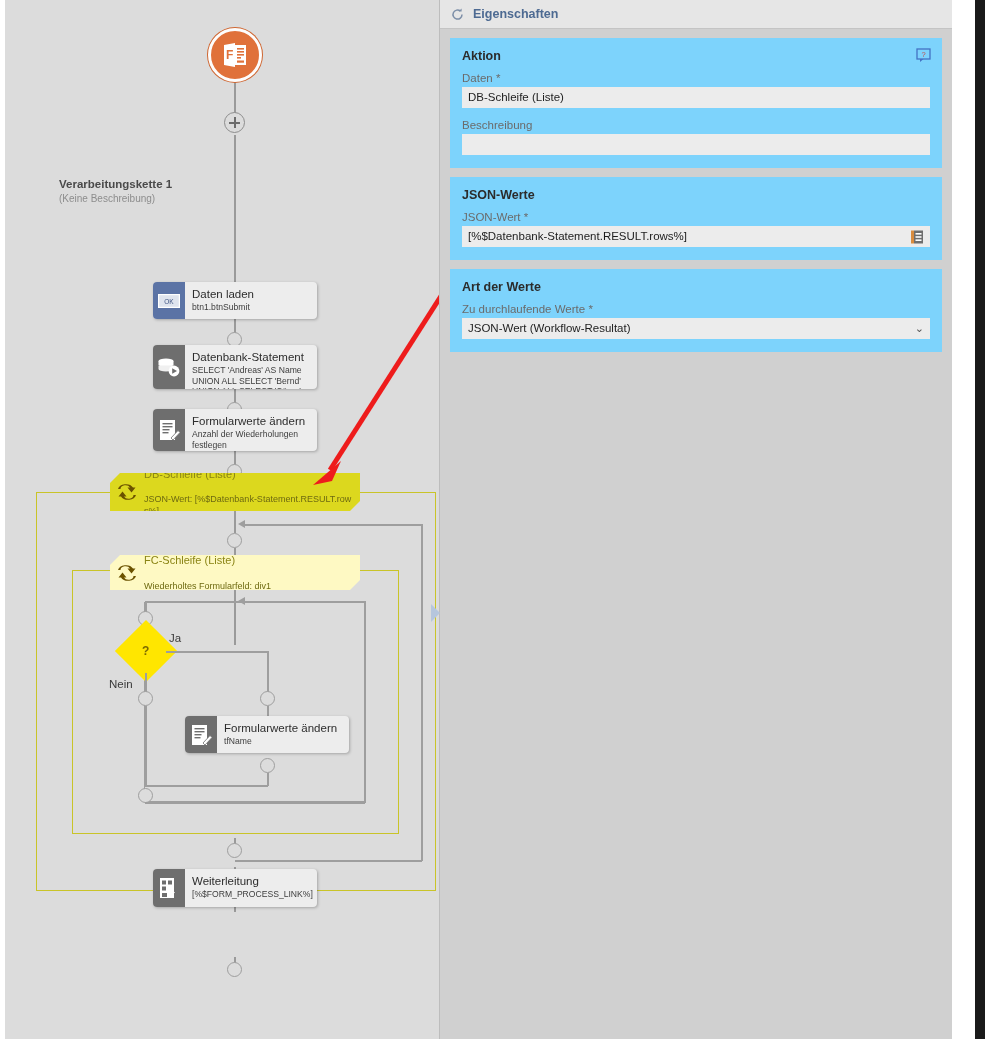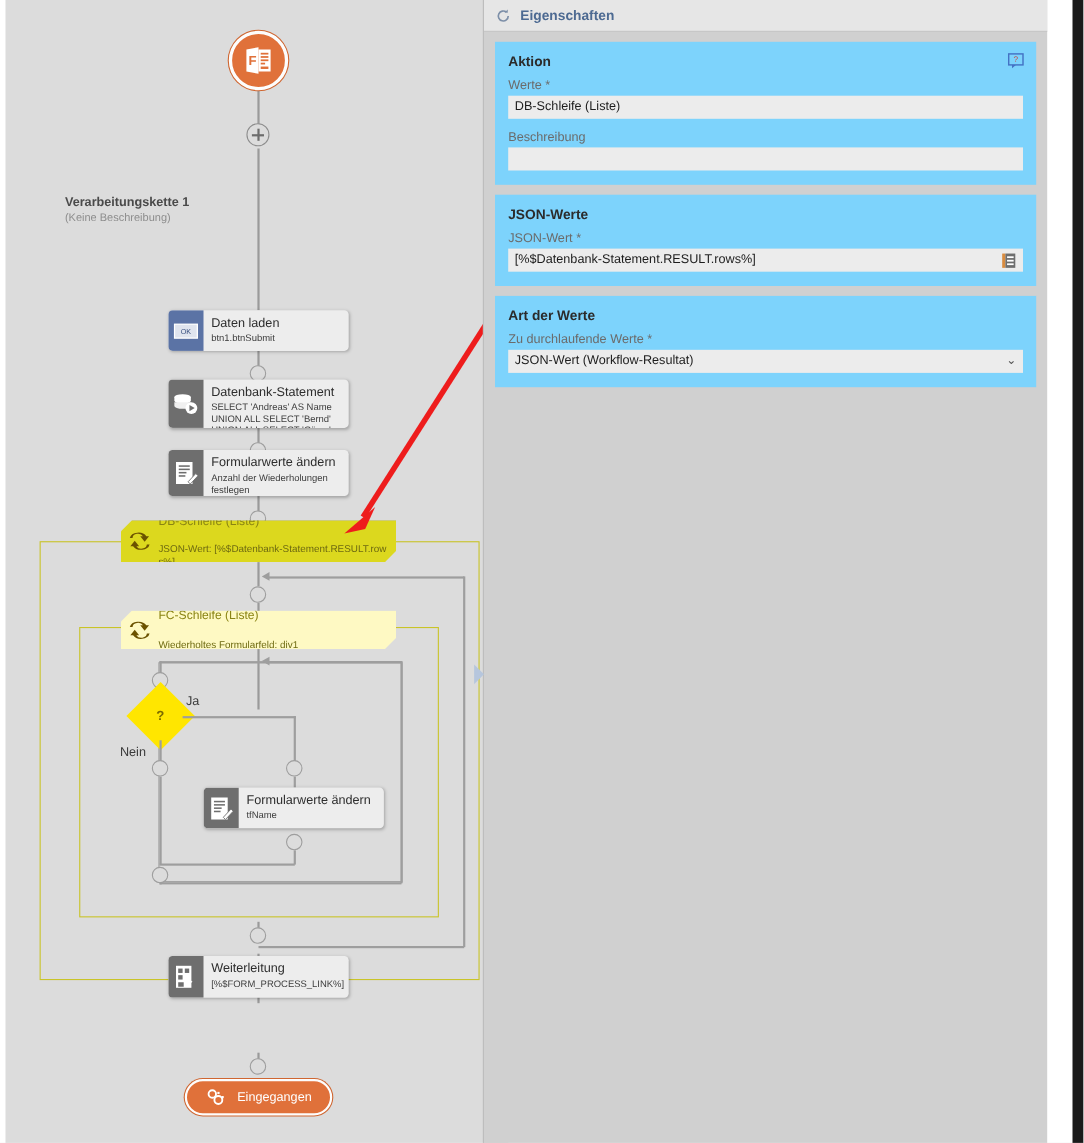--- a/index.html
+++ b/index.html
@@ -333,29 +333,20 @@
         <path d="M11 12 L17 16.5 L11 21 Z" fill="#fff"></path>
         <path d="M4 17 h5 v4 h-5 z" fill="#6e6e6e"></path>
       </svg>
     </div>
     <div class="txt">
       <div class="title">Weiterleitung</div>
       <div class="sub">[%$FORM_PROCESS_LINK%]</div>
     </div>
   </div>
 
-  <div id="end-node">
-    <svg width="18" height="17" viewBox="0 0 18 17">
-      <circle cx="6" cy="5.5" r="3.4" fill="none" stroke="#fff" stroke-width="1.7"></circle>
-      <circle cx="11.5" cy="11" r="3.6" fill="none" stroke="#fff" stroke-width="1.7"></circle>
-      <rect x="10.6" y="3.6" width="2" height="2" fill="#fff"></rect>
-      <rect x="14.4" y="7.4" width="2" height="2" fill="#fff"></rect>
-    </svg>
-    <span class="lbl">Eingegangen</span>
-  </div>
 
   <svg id="red-arrow">
     <line x1="459" y1="260" x2="325" y2="470" stroke="#ee1c1c" stroke-width="5"></line>
     <path d="M308 485 L336 461 L327 481 Z" fill="#ee1c1c"></path>
   </svg>
 
 </div>
 
 <div id="panel">
 
@@ -370,21 +361,21 @@
   <div id="collapse-handle"></div>
 
   <div class="card">
     <h3>Aktion</h3>
     <svg id="help-icon" width="15" height="15" viewBox="0 0 15 15">
       <rect x="1" y="1" width="13" height="10" fill="none" stroke="#4472c4" stroke-width="1.3"></rect>
       <path d="M4 11 L4 14 L7.5 11 Z" fill="#4472c4"></path>
       <text x="7.5" y="8.8" text-anchor="middle" font-family="Liberation Sans, sans-serif" font-size="7.5" fill="#c0504d">?</text>
     </svg>
     <div class="flabel">
-      <span>Werte</span> <span class="req">*</span>
+      <span>Daten</span> <span class="req">*</span>
     </div>
     <div class="fvalue">
       <span>DB-Schleife (Liste)</span>
     </div>
     <div class="gap"></div>
     <div class="flabel">
       <span>Beschreibung</span>
     </div>
     <div class="fvalue">
       <span></span>

